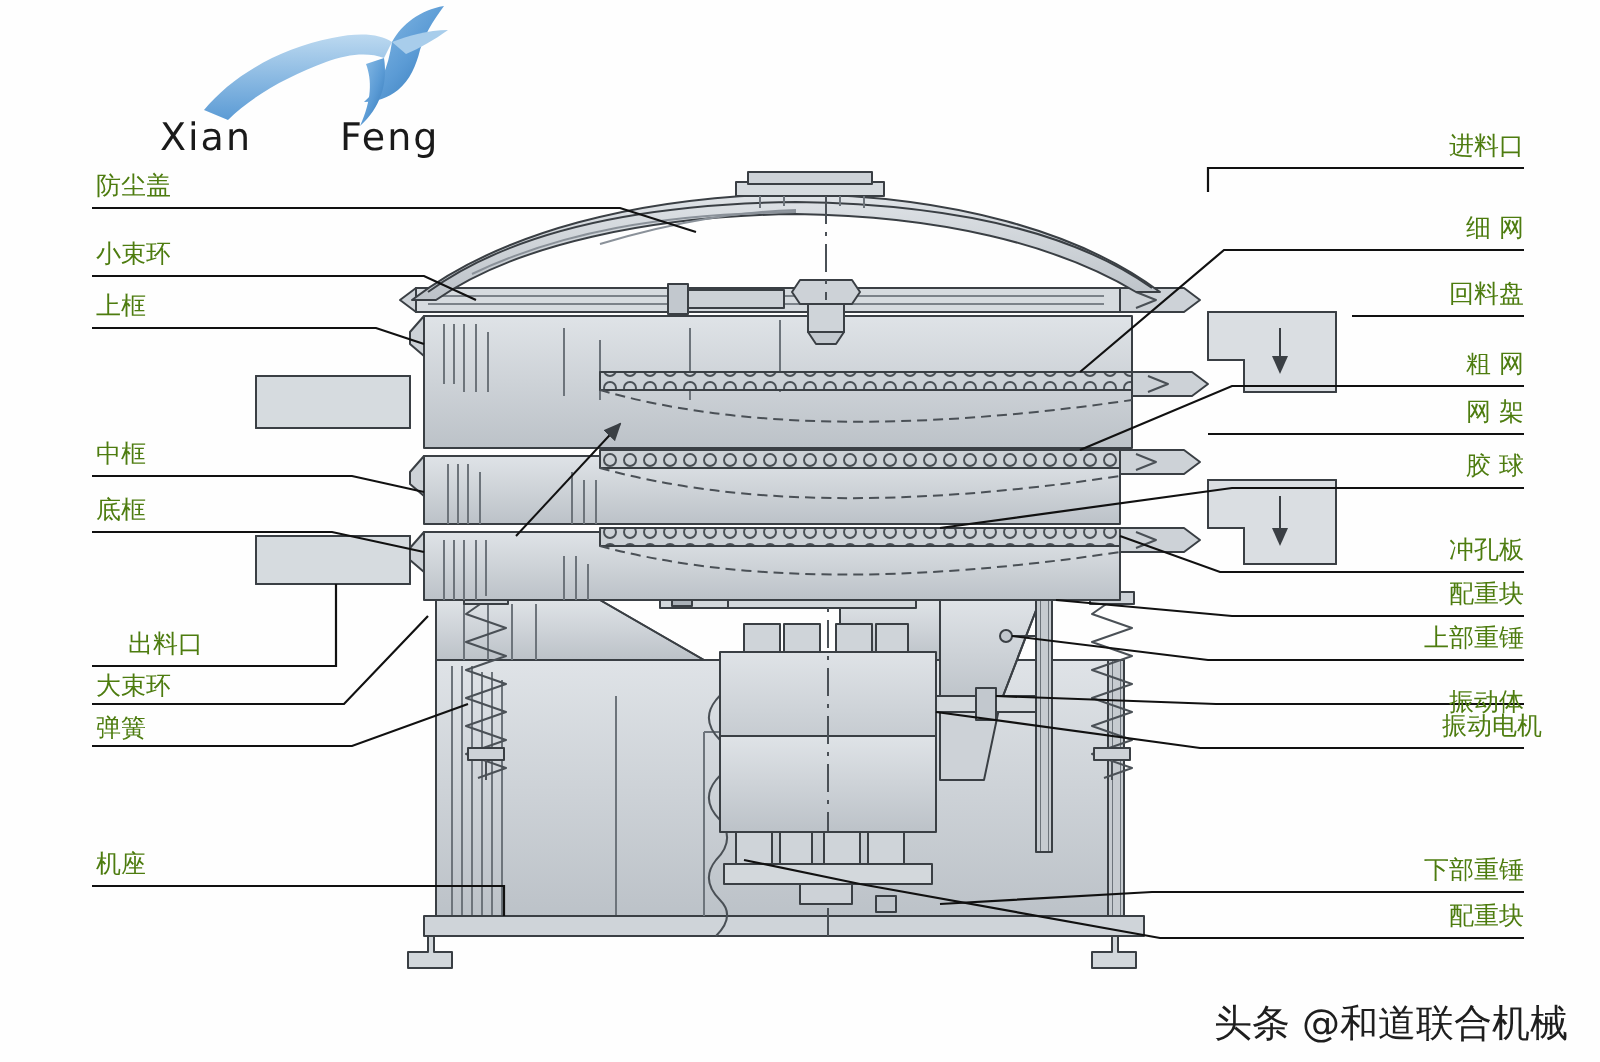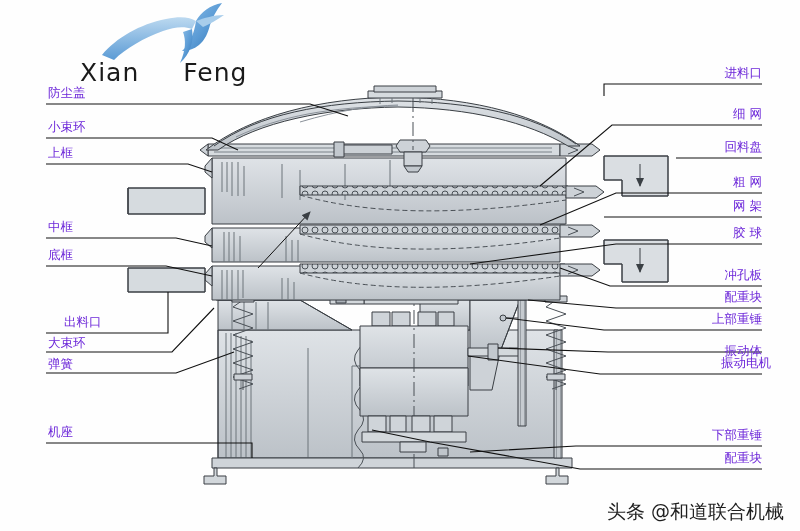--- a/index.html
+++ b/index.html
@@ -17,42 +17,42 @@
   }
   
   #logo-block {
     position: absolute; left: 72px; top: 2px;
     width: 200px; height: 86px;
   }
   #logo-bird { position: absolute; left: 28px; top: 0px; }
   #logo-text {
     position: absolute; left: 8px; top: 56px;
     width: 190px;
-    font-size: 25px; color: #1a1a1a; letter-spacing: 1px;
+    font-size: 19px; color: #1a1a1a; letter-spacing: 1px;
     font-family: "DejaVu Sans", sans-serif;
   }
   #logo-text .lg-x { margin-right: 44px; }
   
   #title {
     position: absolute; right: 18px; top: 16px;
     font-size: 21px; color: #0d0d0d;
     font-family: "DejaVu Sans", sans-serif;
     letter-spacing: 0px; white-space: nowrap;
   }
   
   #watermark {
     position: absolute; right: 16px; bottom: 6px;
     font-size: 19px; color: #000000;
     font-family: "DejaVu Sans", sans-serif;
     opacity: .88; white-space: nowrap;
   }
   
   .lbl {
     position: absolute;
-    font-size: 12.5px; color: #6d28d9;
+    font-size: 12.5px; color: #4d7c0f;
     font-family: "DejaVu Sans", sans-serif;
     white-space: nowrap; line-height: 13px;
     padding-bottom: 2px;
   }
   .lbl.left  { text-align: left; }
   .lbl.right { text-align: right; }
   
   #art { position: absolute; left: 0; top: 0; }
 </style>
 </head>

